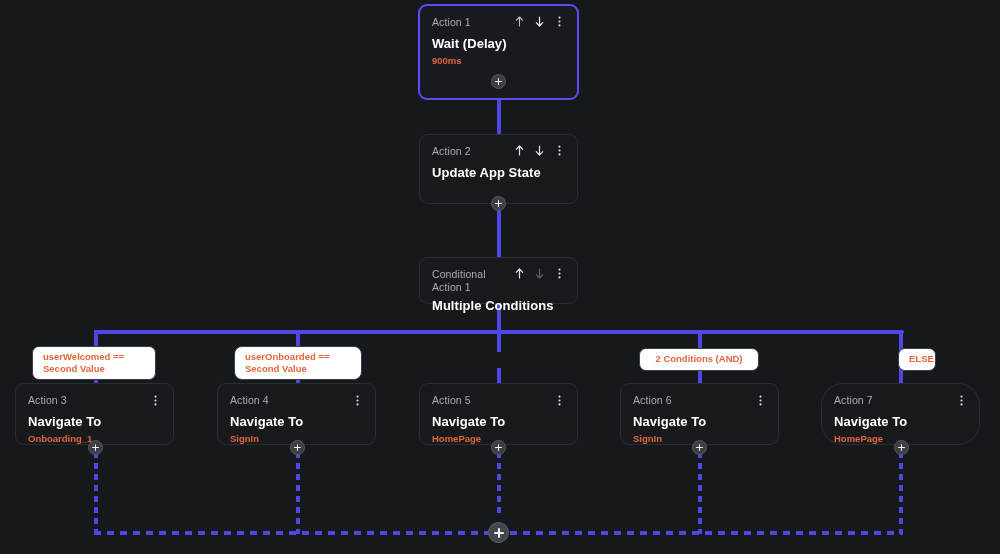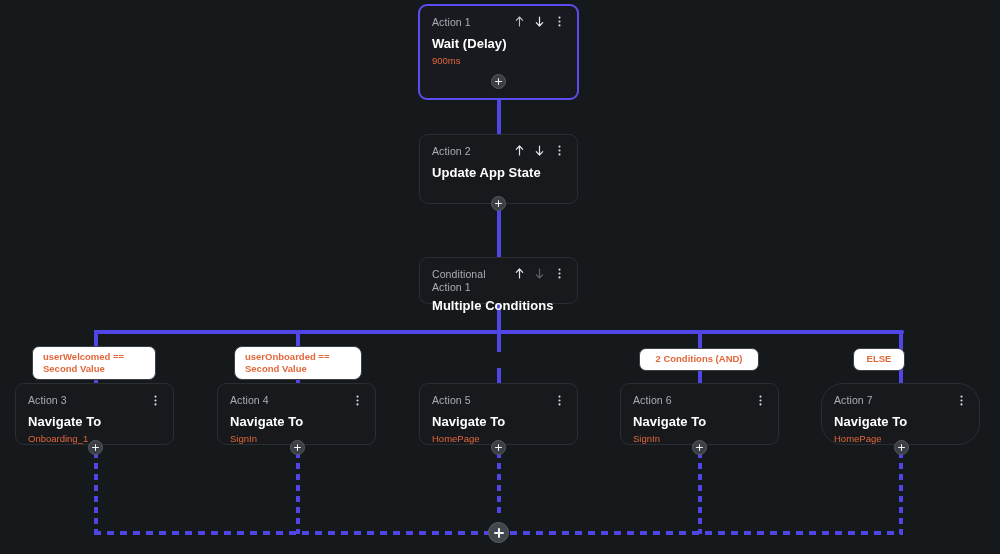--- a/index.html
+++ b/index.html
@@ -64,21 +64,21 @@
   .card-title {
     font-size: 13px;
     font-weight: bold;
     color: #ffffff;
     margin-top: 7px;
     line-height: 15px;
     letter-spacing: .05px;
   }
   .card-sub {
     font-size: 9.5px;
-    font-weight: normal;
+    font-weight: bold;
     color: #e2673a;
     margin-top: 4px;
     line-height: 11px;
   }
 
   
   .pill {
     position: absolute;
     background: #ffffff;
     border: 1px solid #3a3f47;
@@ -222,21 +222,21 @@
             </svg>
         </span>
       </span>
     </div>
     <div class="card-title" style="margin-top:4px;">Multiple Conditions</div>
   </div>
 
   <div class="pill" style="left:32px; top:346px; width:124px;">userWelcomed == Second Value</div>
   <div class="pill" style="left:234px; top:346px; width:128px;border-radius:8px;">userOnboarded == Second Value</div>
   <div class="pill center" style="left:639px; top:348px; width:120px;">2 Conditions (AND)</div>
-  <div class="pill center" style="left:853px; top:348px; width:52px;">ELSE</div>
+  <div class="pill center" style="left:898px; top:348px; width:38px;">ELSE</div>
 
   <div class="card" style="left:15px; top:383px; width:159px; height:62px;">
     <div class="card-head">
       <span class="card-index">Action 3</span>
       <span class="ic">
         <svg width="11" height="13" viewBox="0 0 11 13">
             <circle cx="5.5" cy="2.6" r="1.05" fill="#d7dbe1"></circle>
             <circle cx="5.5" cy="6.5" r="1.05" fill="#d7dbe1"></circle>
             <circle cx="5.5" cy="10.4" r="1.05" fill="#d7dbe1"></circle>
           </svg>

